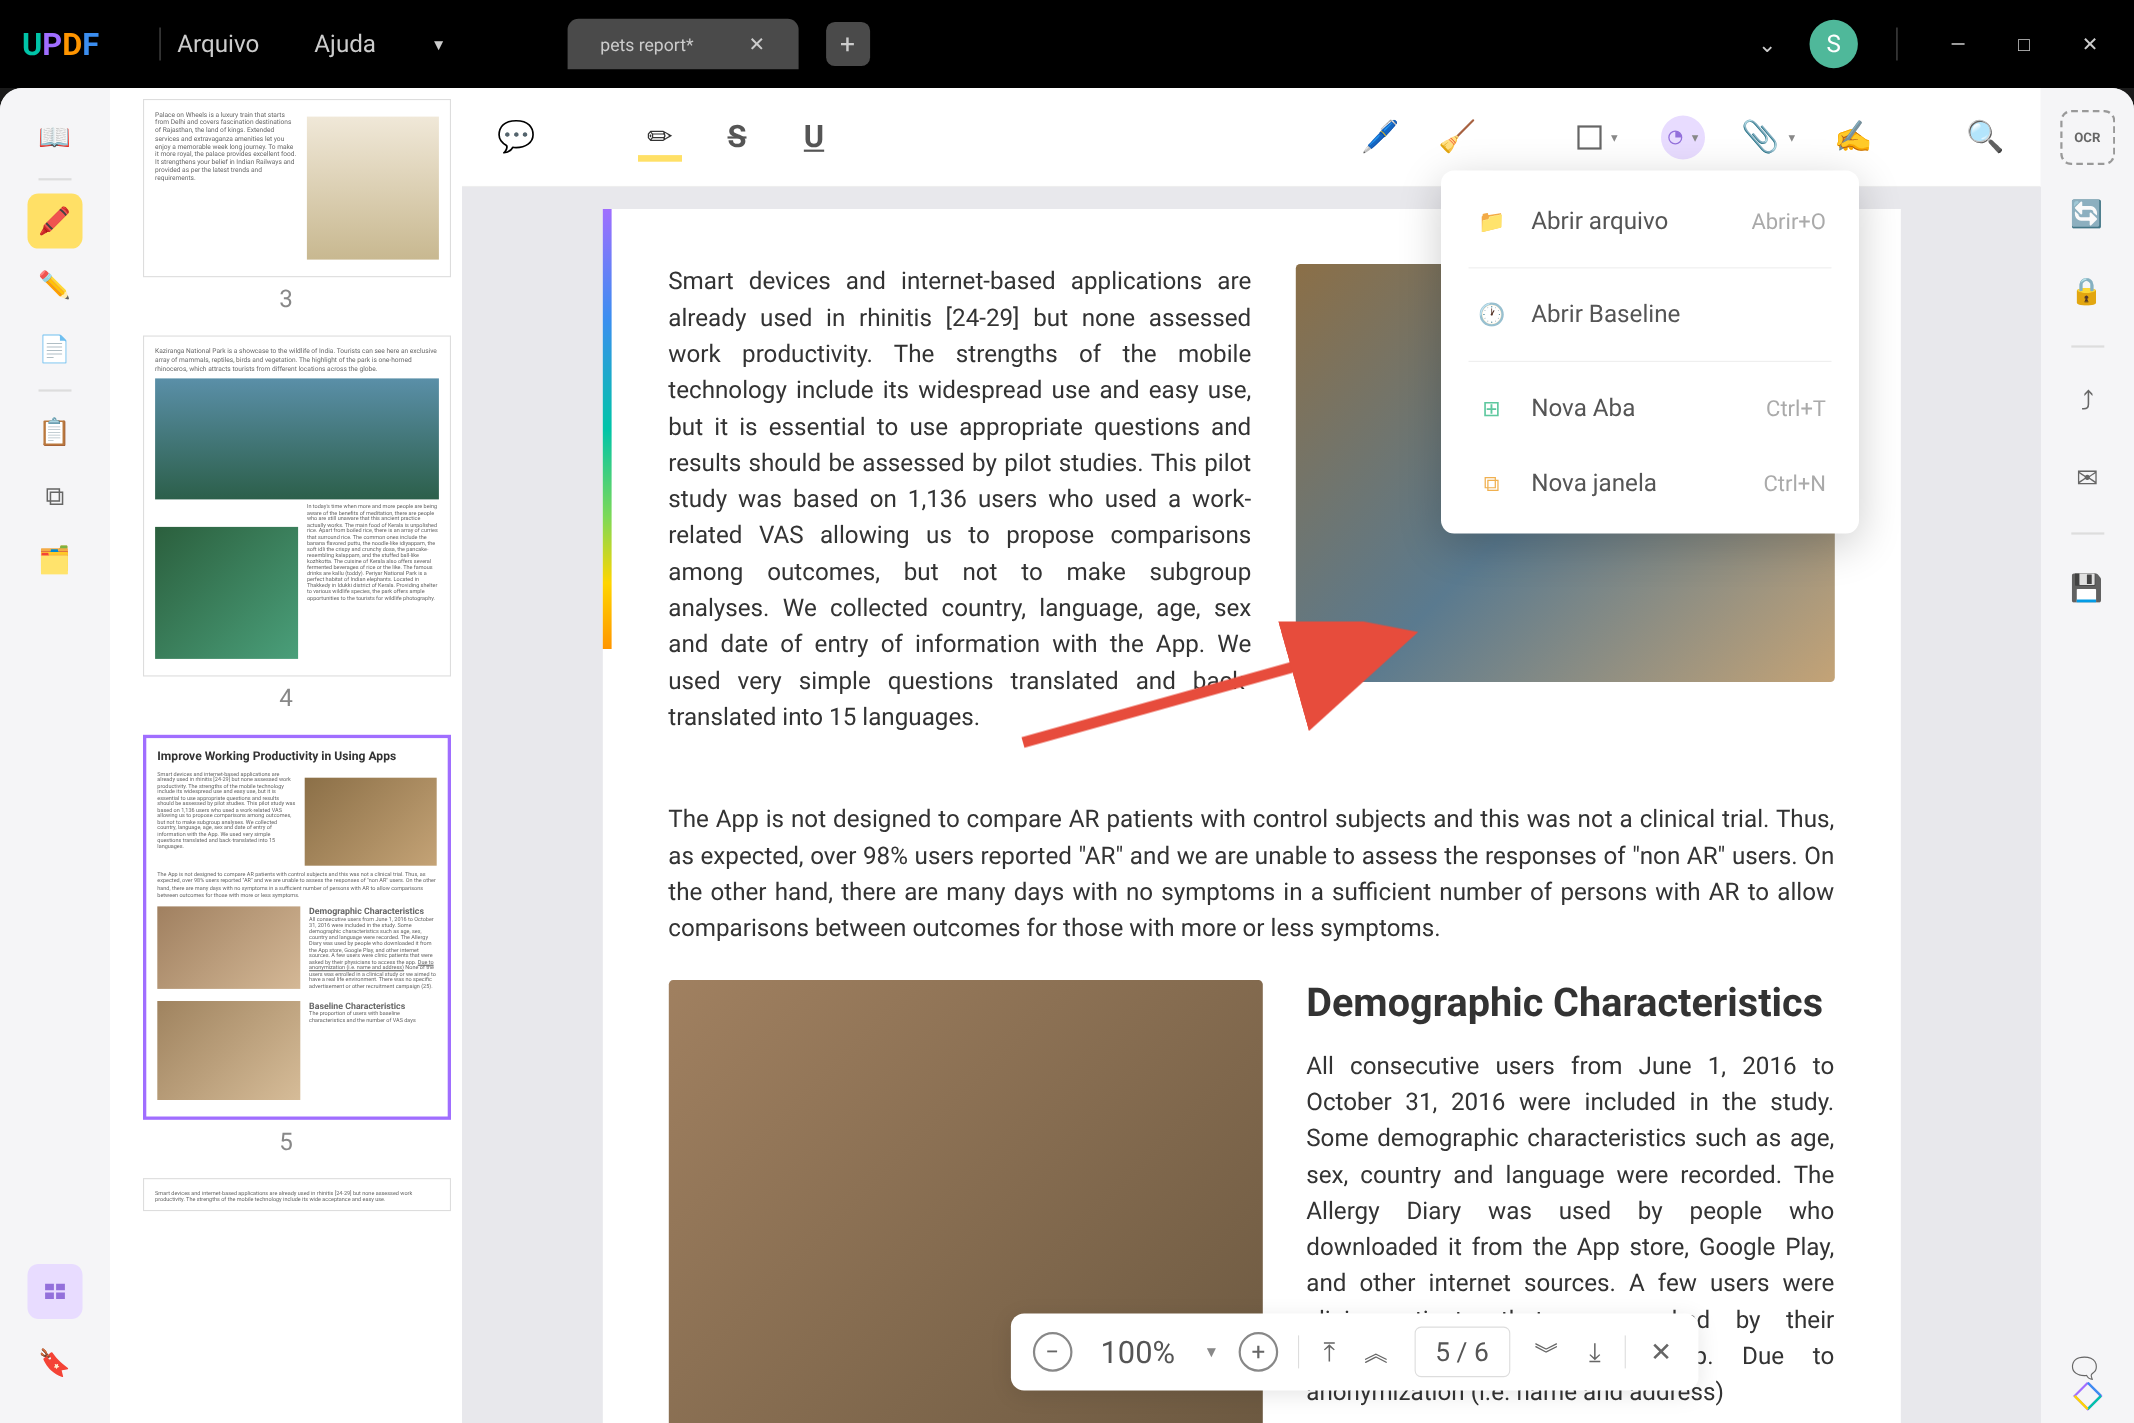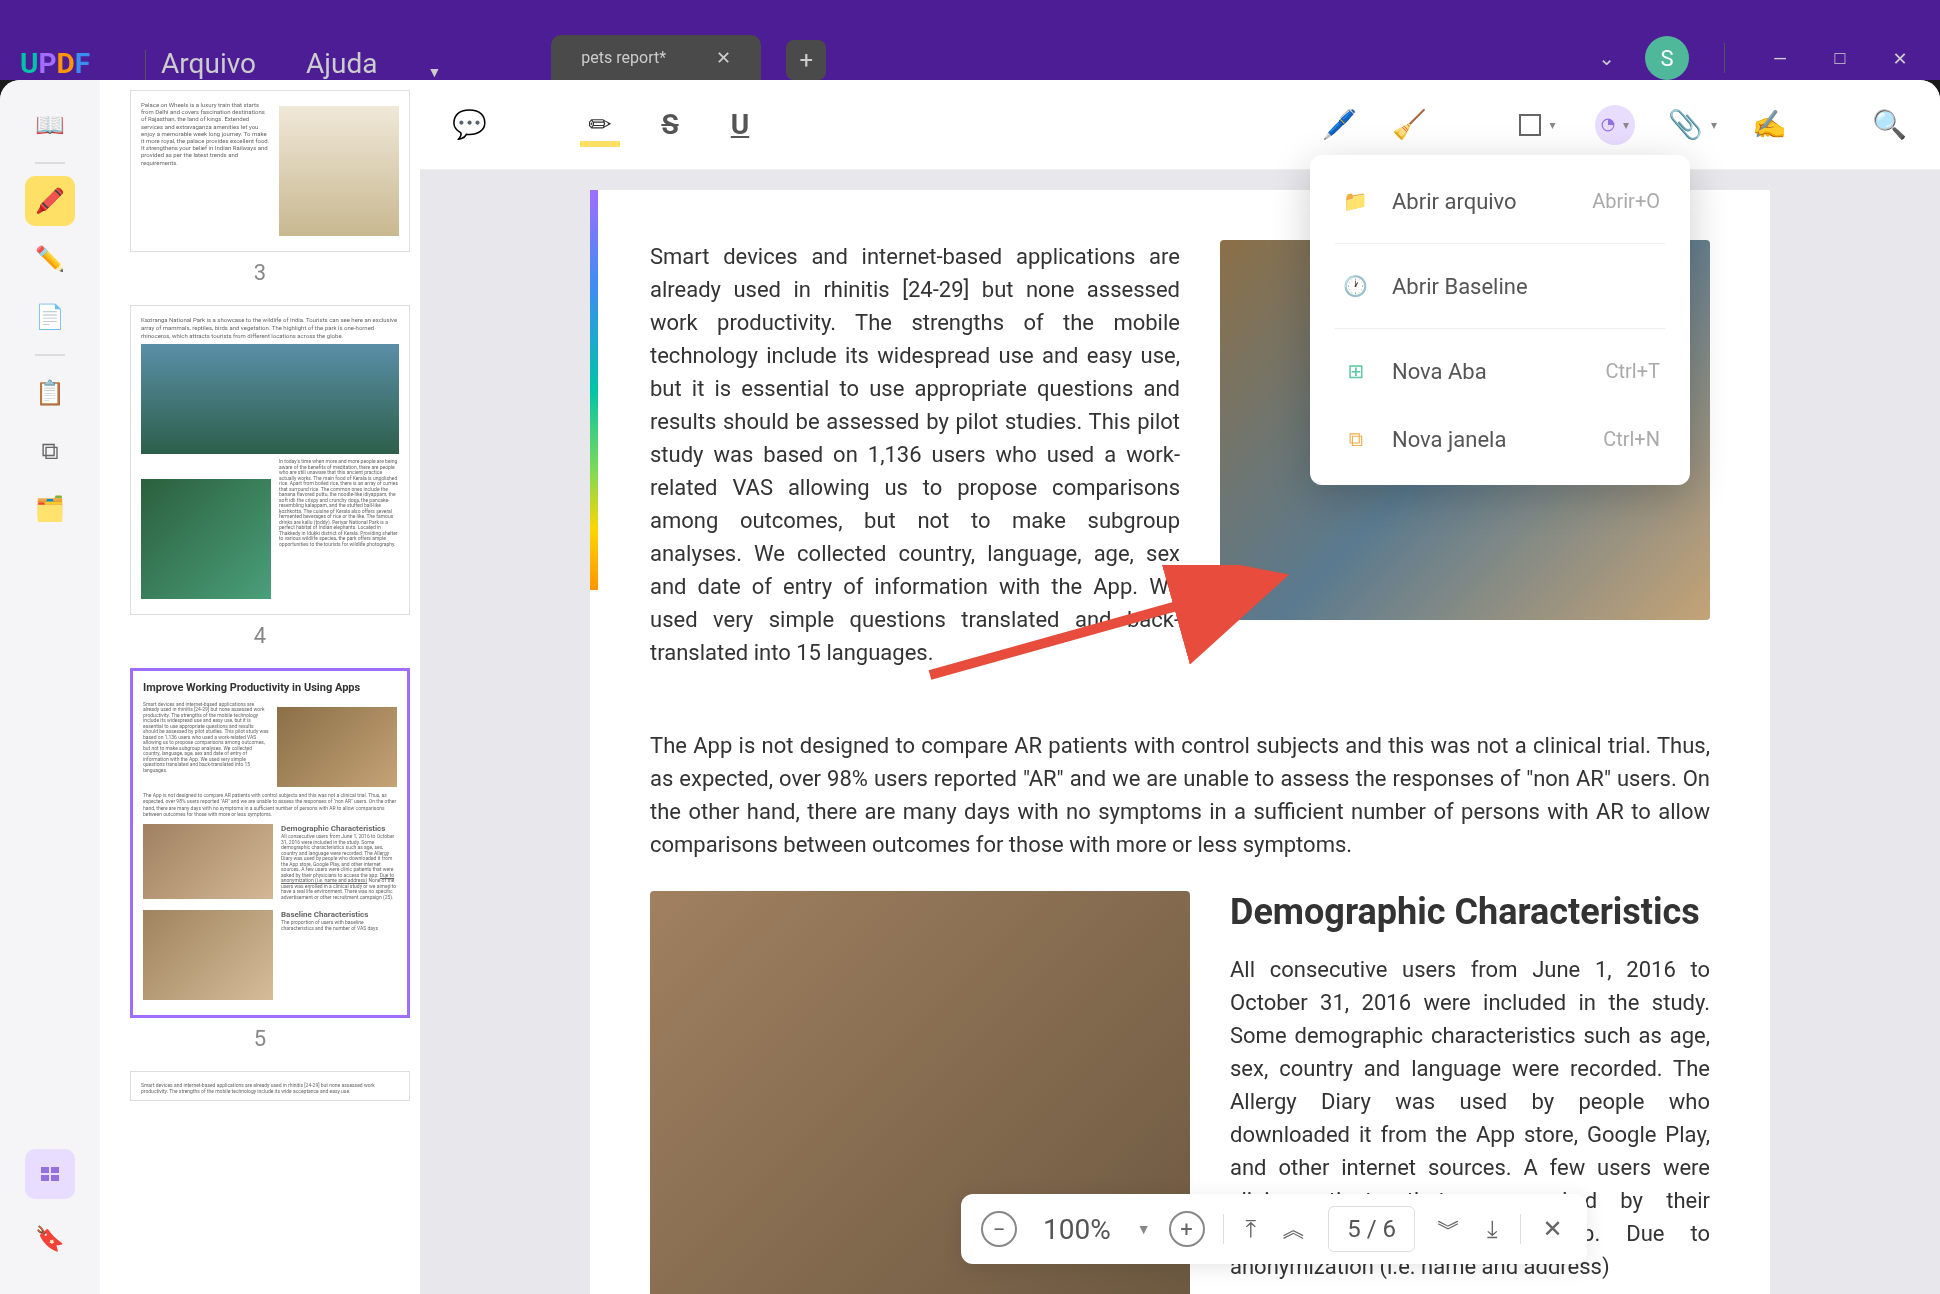--- a/index.html
+++ b/index.html
@@ -1,20 +1,20 @@
 <!DOCTYPE html>
 <html><head>
 <meta charset="utf-8">
 <style>
 *{margin:0;padding:0;box-sizing:border-box;font-family:-apple-system,BlinkMacSystemFont,"Segoe UI",Roboto,sans-serif}
 body{background:#1a1a1a;width:1940px;height:1294px;position:relative;overflow:hidden;transform-origin:top left}
-.titlebar{height:80px;background:#4c1d95;display:flex;align-items:flex-end;padding:0 20px;color:#ccc}
+.titlebar{height:80px;background:#000000;display:flex;align-items:center;padding:0 20px;color:#ccc}
 .logo{font-size:28px;font-weight:700;margin-right:40px}
 .logo .u{color:#00c4a8}.logo .p{color:#a06eff}.logo .d{color:#ff9500}.logo .f{color:#3b8ef0}
-.menu-item{font-size:28px;margin-right:50px;cursor:pointer}
+.menu-item{font-size:22px;margin-right:50px;cursor:pointer}
 .tab{background:#4a4a4a;border-radius:10px 10px 0 0;padding:12px 30px;display:flex;align-items:center;margin-left:60px;position:relative}
 .tab-close{margin-left:50px;font-size:18px;cursor:pointer}
 .tab-new{width:40px;height:40px;background:#4a4a4a;border-radius:8px;display:flex;align-items:center;justify-content:center;margin-left:25px;cursor:pointer;font-size:24px}
 .spacer{flex:1}
 .win-controls{display:flex;align-items:center;gap:20px}
 .chevron-down{font-size:20px;padding:10px;cursor:pointer}
 .avatar{width:44px;height:44px;border-radius:50%;background:#4fb89a;display:flex;align-items:center;justify-content:center;color:#fff;font-size:22px}
 .win-btn{width:40px;height:40px;display:flex;align-items:center;justify-content:center;color:#ccc;font-size:18px;cursor:pointer}
 .divider-v{width:1px;height:30px;background:#555;margin:0 15px}
 .app-body{display:flex;height:calc(100% - 80px);background:#f5f5f7;border-radius:20px 20px 0 0;overflow:hidden}
@@ -261,13 +261,33 @@
       <span class="page-box">
         <span>5</span> / <span>6</span>
       </span>
       <span class="nav-btn">︾</span>
       <span class="nav-btn">⤓</span>
       <div class="bar-sep"></div>
       <span class="nav-btn">✕</span>
     </div>
   </div>
 
+  <div class="right-rail">
+    <div class="rail-btn" style="border:2px dashed #999;font-size:12px;font-weight:700">OCR</div>
+    <div class="rail-btn">🔄</div>
+    <div class="rail-btn">🔒</div>
+    <div class="rail-divider"></div>
+    <div class="rail-btn">⤴</div>
+    <div class="rail-btn">✉</div>
+    <div class="rail-divider"></div>
+    <div class="rail-btn">💾</div>
+    <div style="flex:1"></div>
+    <div class="rail-btn">
+      <svg width="32" height="32" viewBox="0 0 32 32">
+          <path d="M16 4 Q22 10 28 16 Q22 22 16 28 Q10 22 4 16 Q10 10 16 4" fill="none" stroke="#a06eff" stroke-width="2"></path>
+          <path d="M16 4 Q22 10 28 16" stroke="#3b8ef0" stroke-width="2" fill="none"></path>
+          <path d="M28 16 Q22 22 16 28" stroke="#00c4a8" stroke-width="2" fill="none"></path>
+          <path d="M16 28 Q10 22 4 16" stroke="#ffd500" stroke-width="2" fill="none"></path>
+        </svg>
+    </div>
+    <div class="comment-flow">🗨</div>
+  </div>
 </div>
 
 </body></html>

